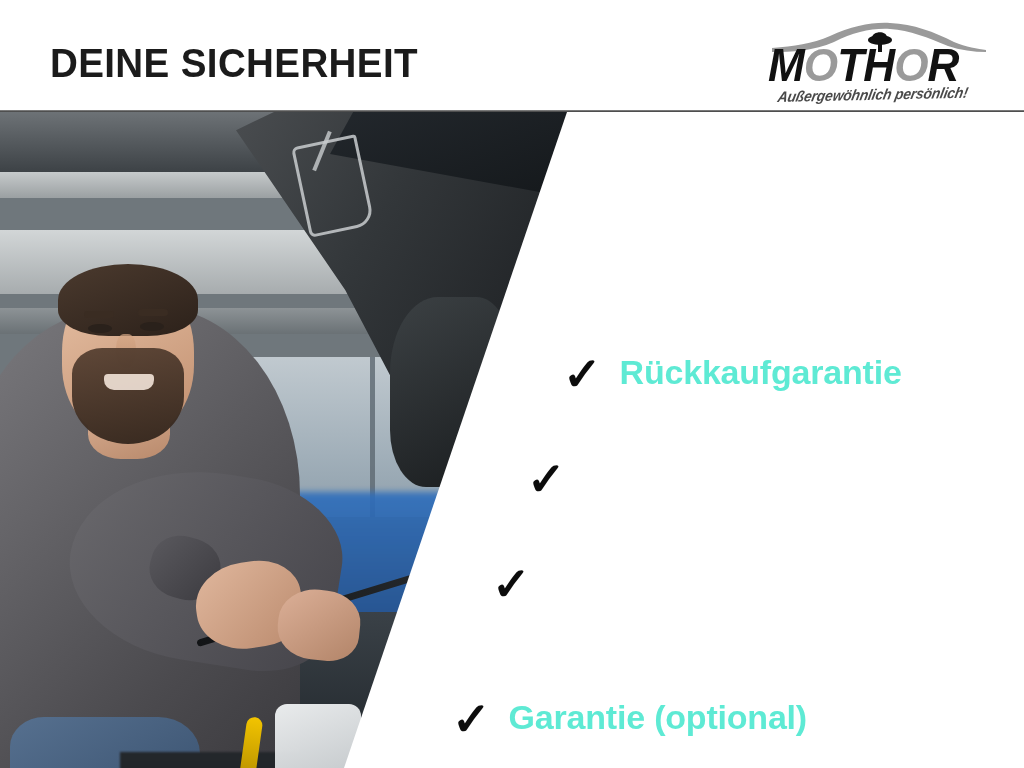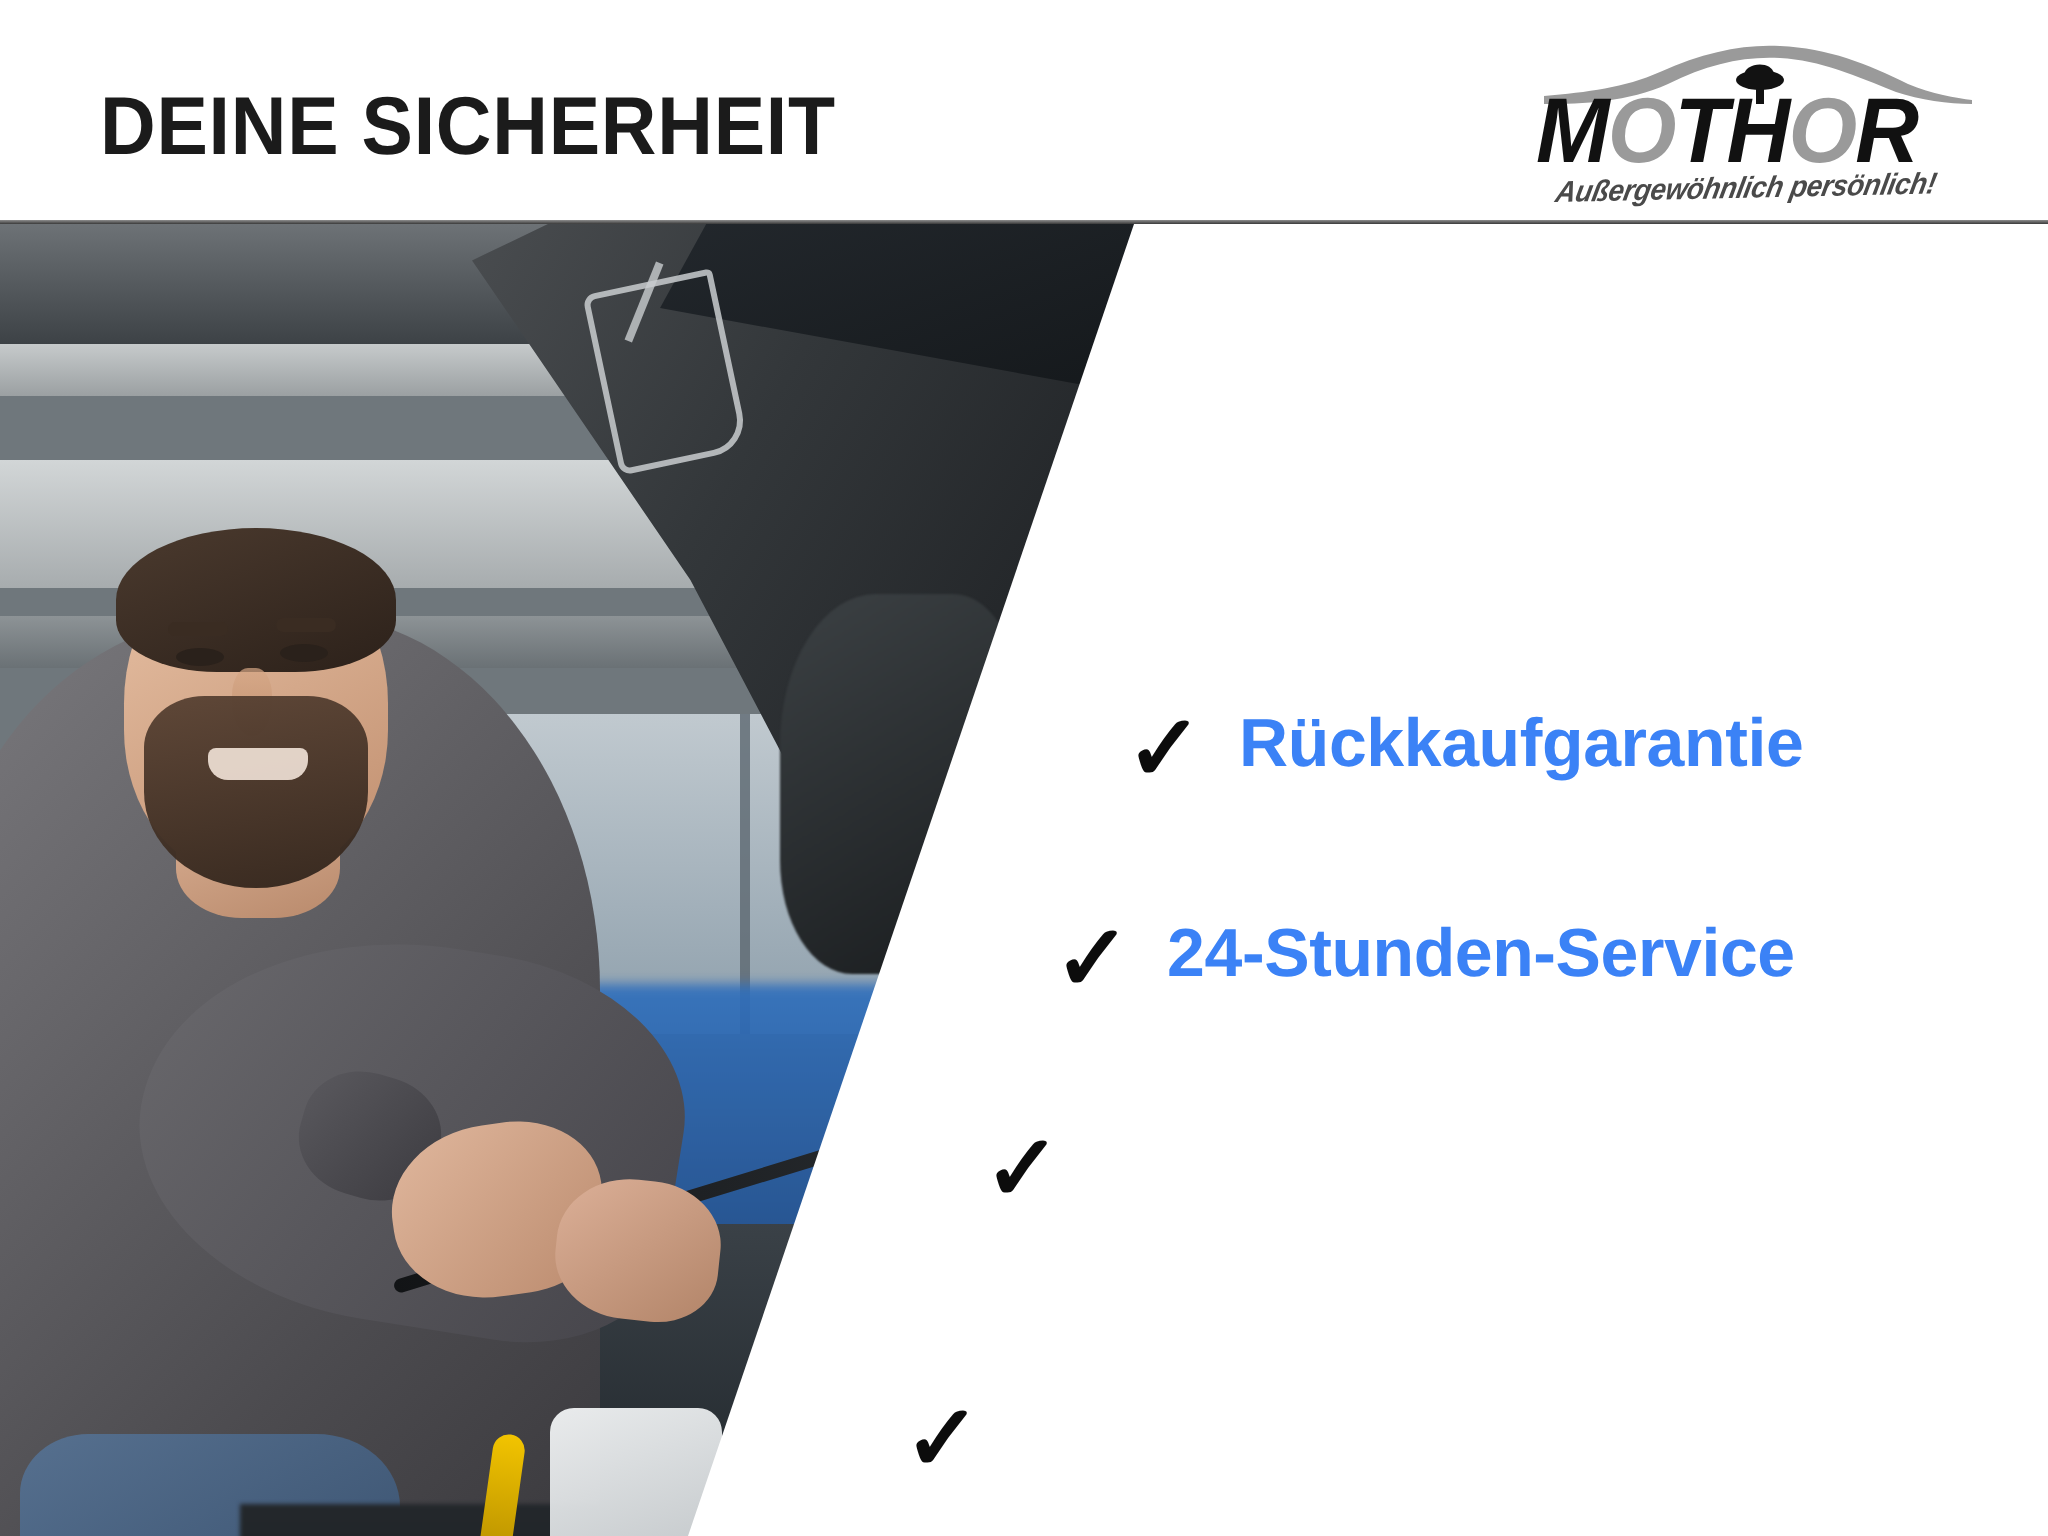--- a/index.html
+++ b/index.html
@@ -146,21 +146,21 @@
 
   
   .panel{ position:absolute; left:0; top:0; width:1024px; height:656px;
           background:#ffffff;
           clip-path:polygon(567px 0px, 1024px 0px, 1024px 656px, 344px 656px); }
 
   
   .feature{ position:absolute; display:flex; align-items:flex-start; }
   .check{ font-size:46px; line-height:44px; font-weight:bold; color:#0c0c0c;
           margin-right:18px; flex:0 0 auto; }
-  .ftext{ font-size:34px; line-height:40px; font-weight:600; color:#3b82f6;
+  .ftext{ font-size:34px; line-height:40px; font-weight:600; color:#5eead4;
           white-space:pre-line; letter-spacing:-0.2px; }
 
   .f0{ left:563px; top:240px; }
   .f1{ left:527px; top:345px; }
   .f2{ left:492px; top:450px; }
   .f2 .check{ align-self:center; }
   .f3{ left:452px; top:585px; }
 </style>
 </head>
 <body>
@@ -239,25 +239,25 @@
 
     <div class="panel"></div>
 
     <div class="feature f0">
       <span class="check">✓</span>
       <span class="ftext">Rückkaufgarantie</span>
     </div>
 
     <div class="feature f1">
       <span class="check">✓</span>
-      <span class="ftext">24-Stunden-Service</span>
     </div>
 
     <div class="feature f2">
       <span class="check">✓</span>
     </div>
 
     <div class="feature f3">
       <span class="check">✓</span>
+      <span class="ftext">Garantie (optional)</span>
     </div>
   </div>
 
 </div>
 
 </body></html>

